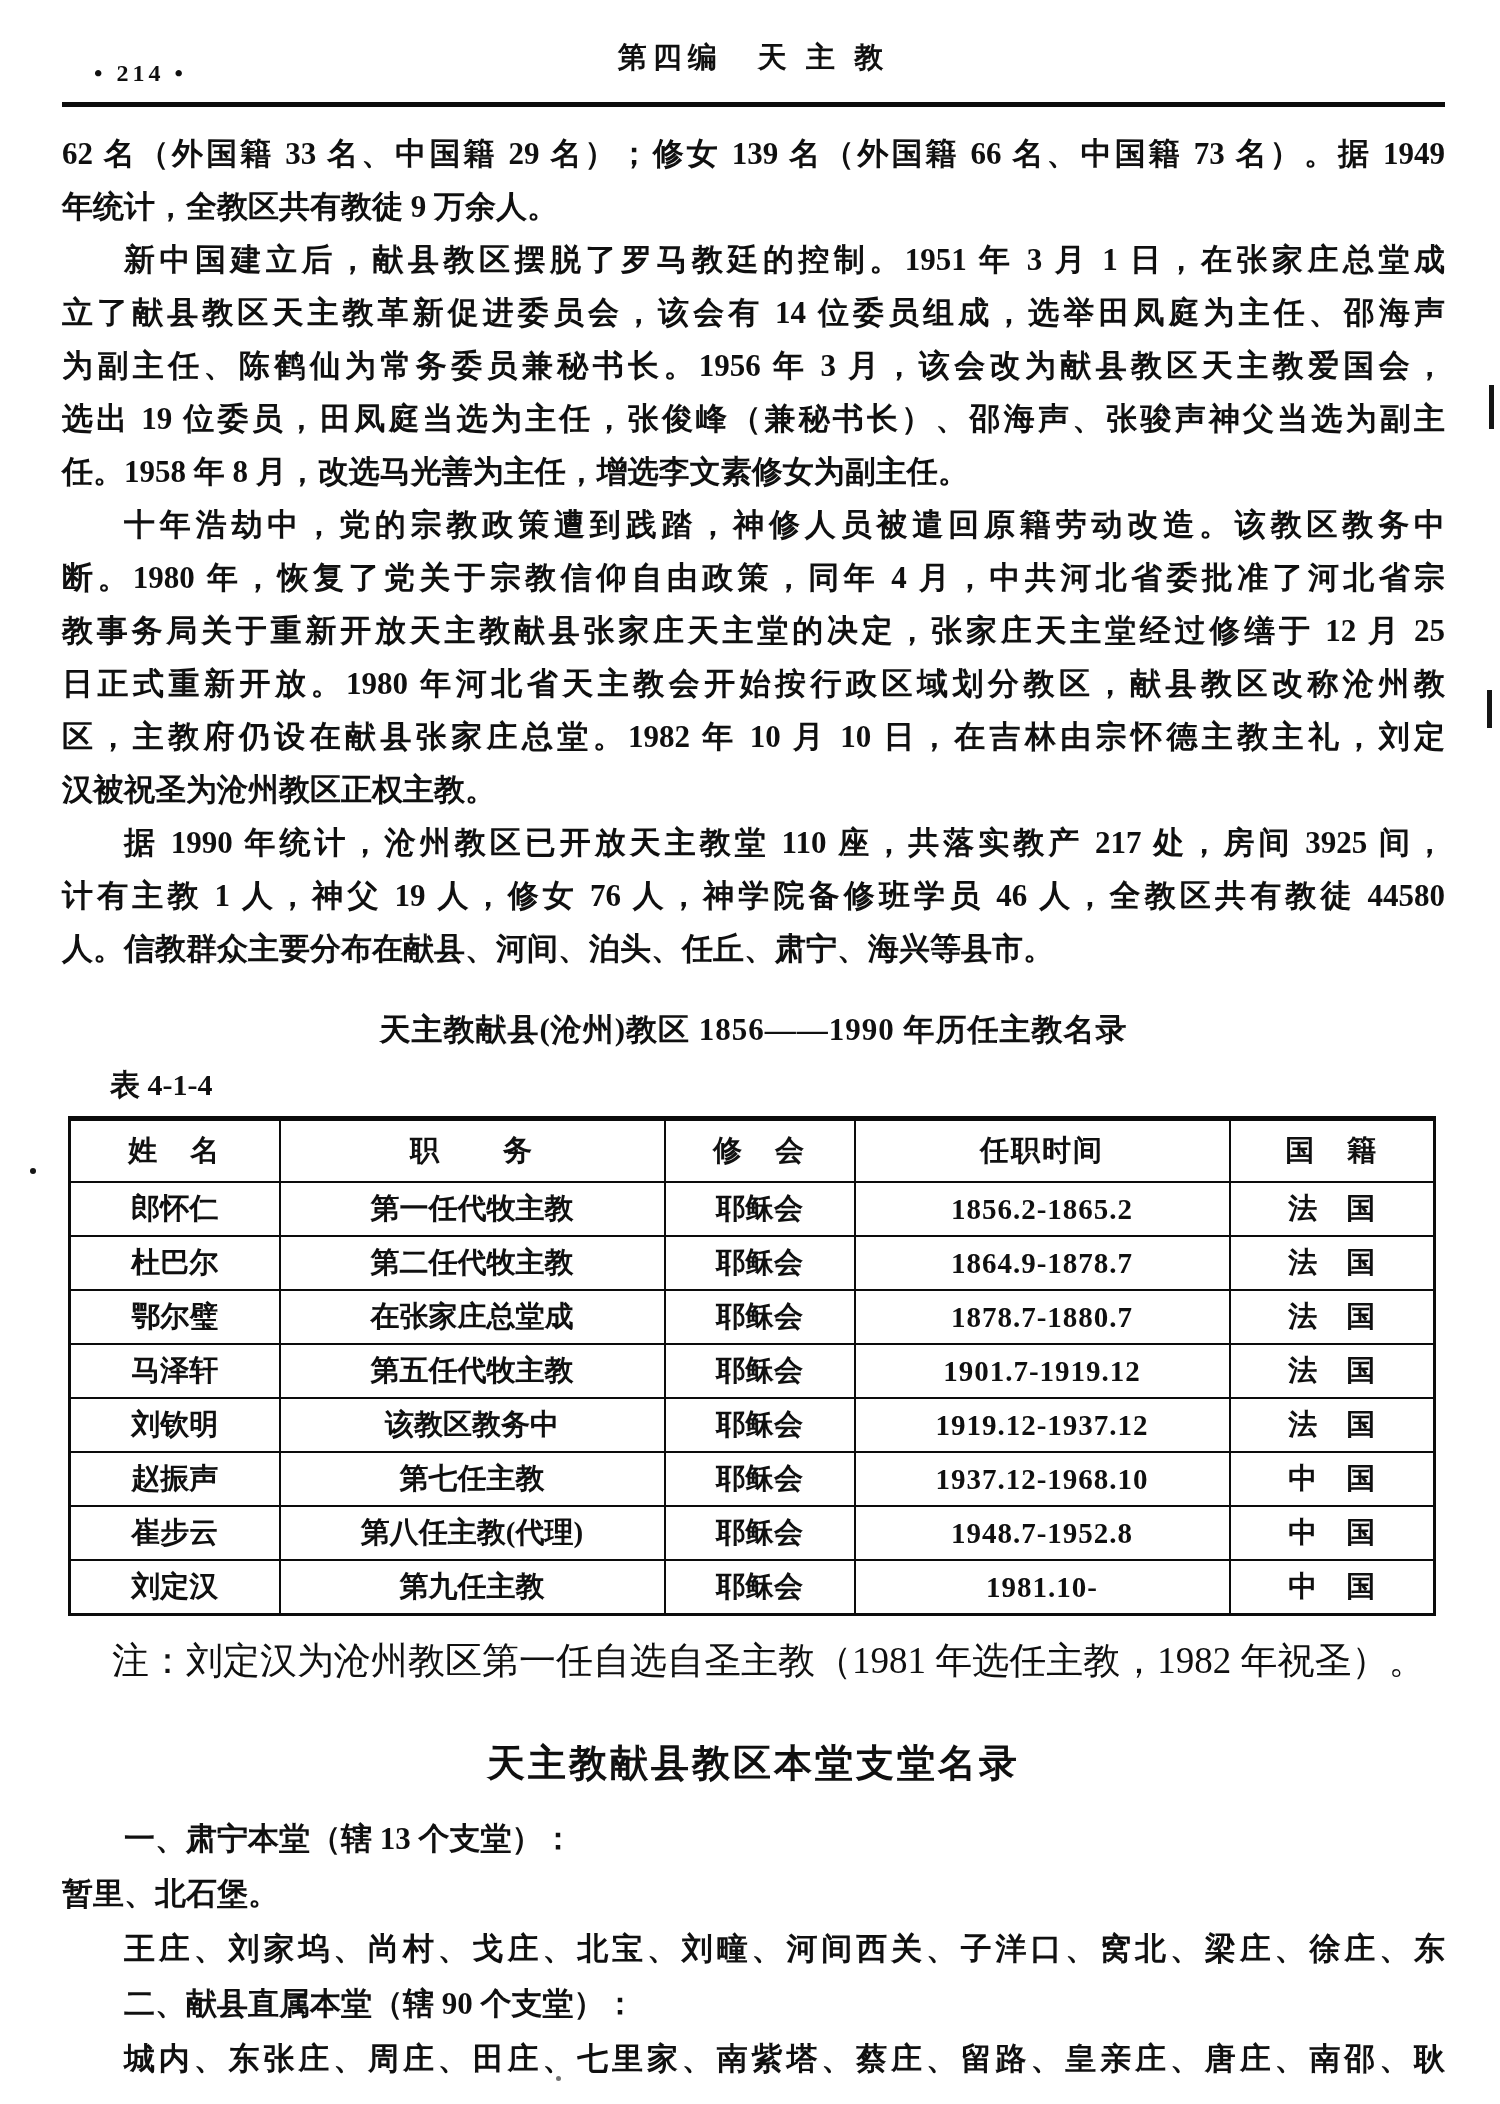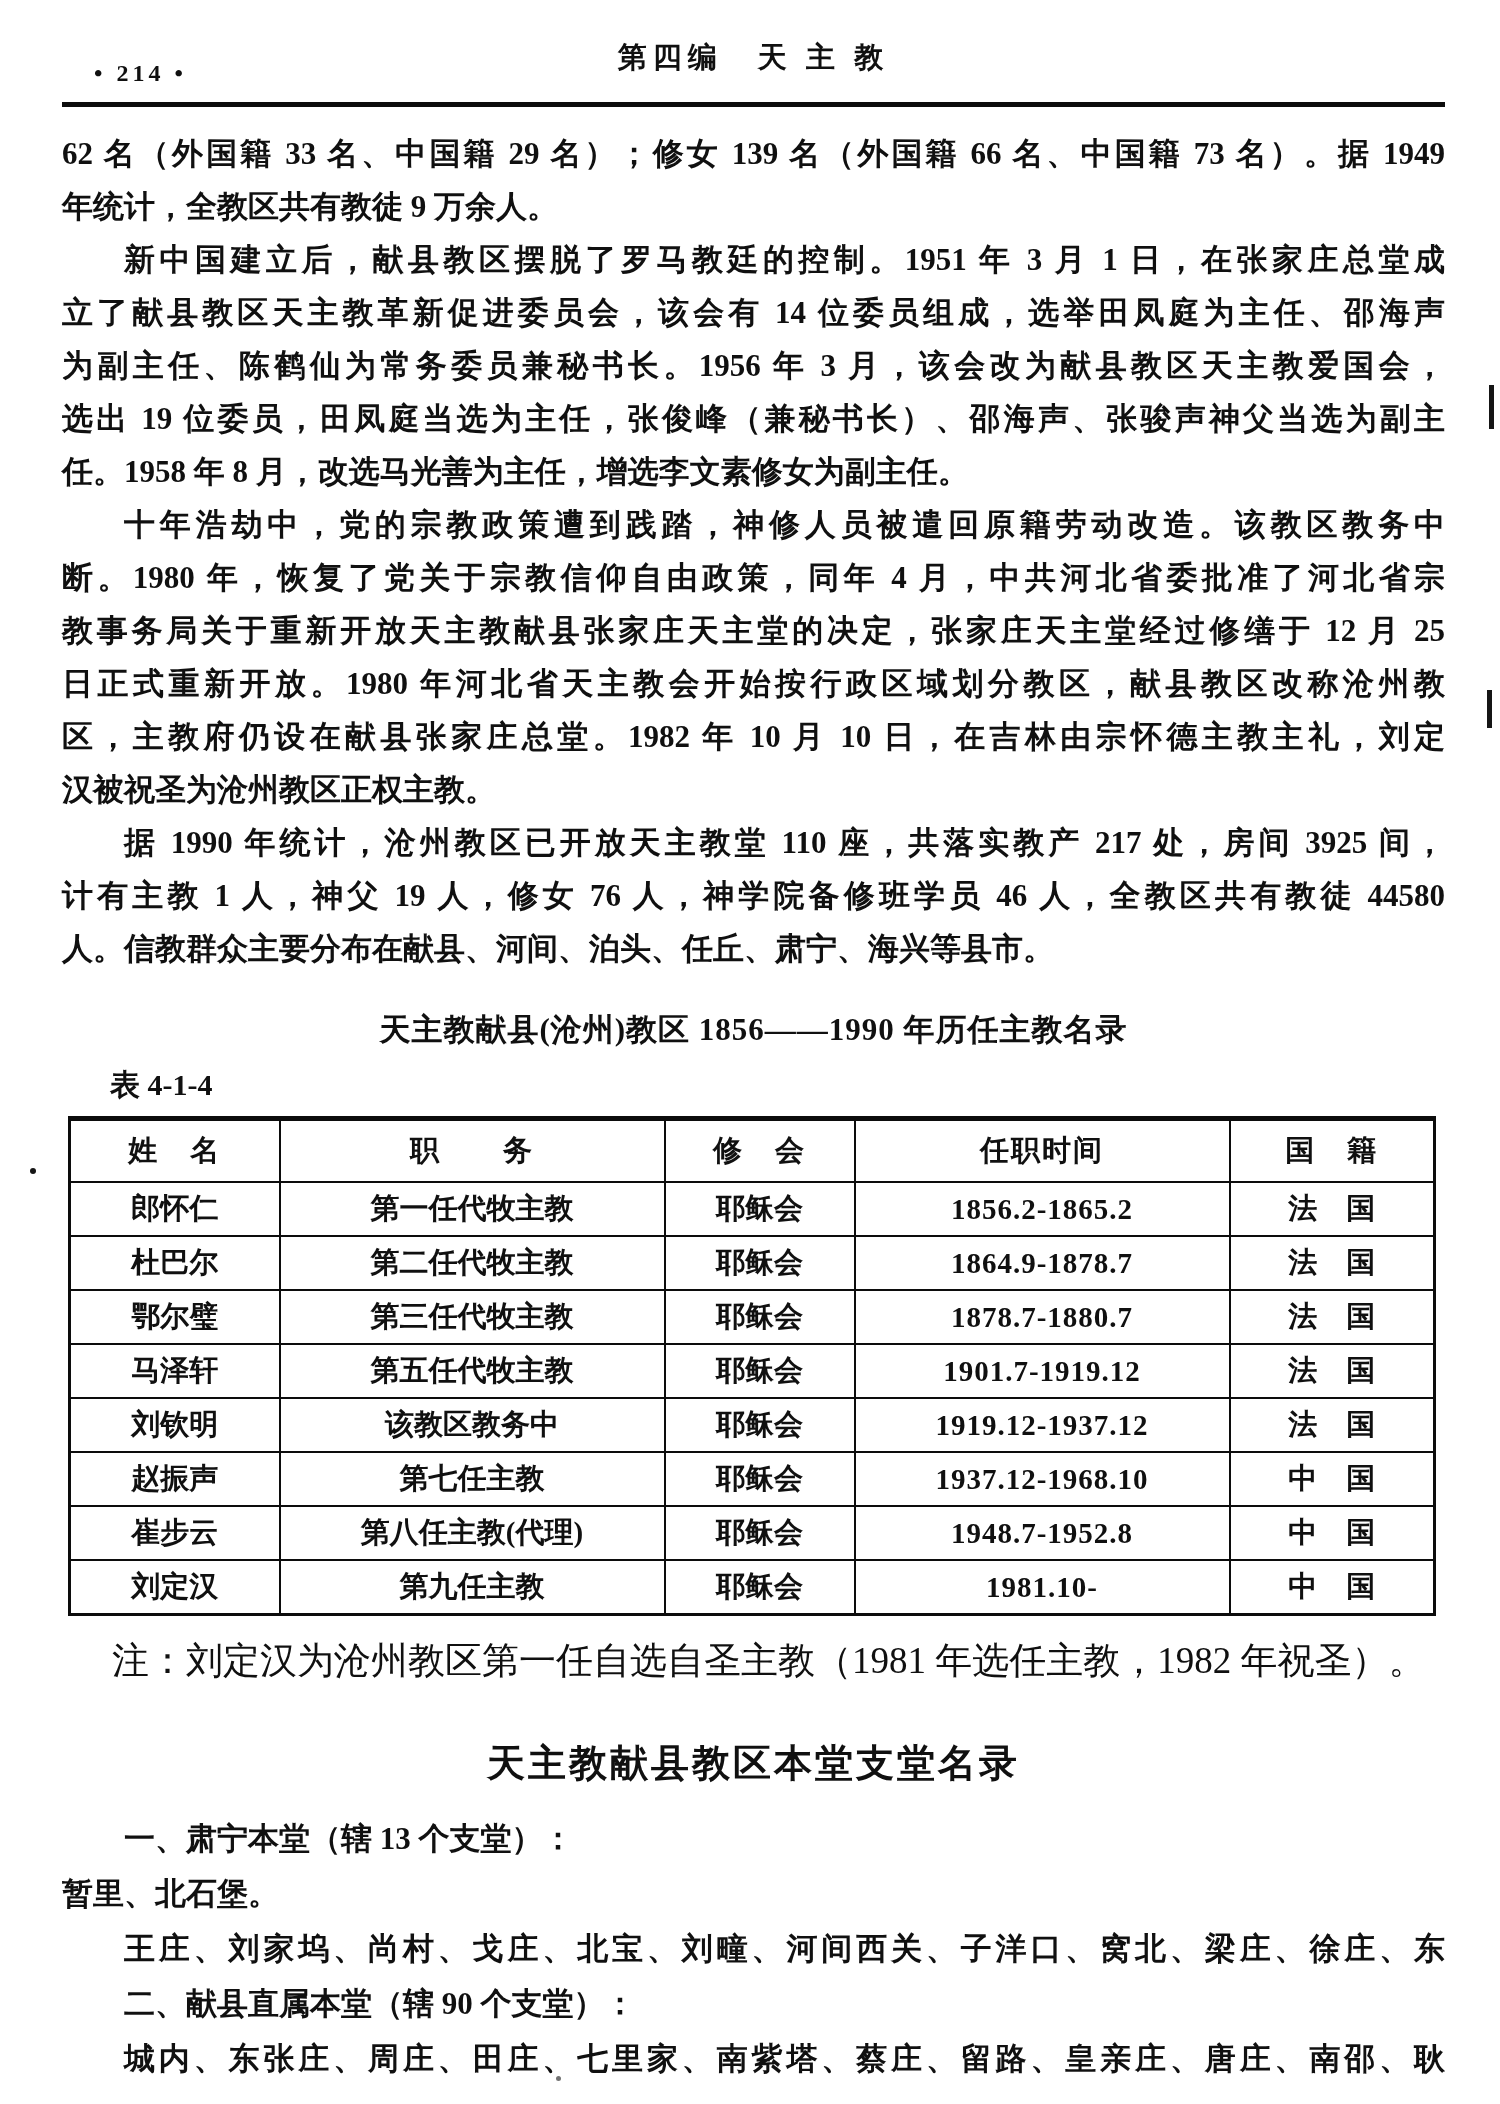--- a/index.html
+++ b/index.html
@@ -105,21 +105,21 @@
       </tr>
       <tr>
         <td>杜巴尔</td>
         <td class="duty">第二任代牧主教</td>
         <td>耶稣会</td>
         <td class="time">1864.9-1878.7</td>
         <td>法　国</td>
       </tr>
       <tr>
         <td>鄂尔璧</td>
-        <td class="duty">第三任代牧主教</td>
+        <td class="duty">在张家庄总堂成</td>
         <td>耶稣会</td>
         <td class="time">1878.7-1880.7</td>
         <td>法　国</td>
       </tr>
       <tr>
         <td>马泽轩</td>
         <td class="duty">第五任代牧主教</td>
         <td>耶稣会</td>
         <td class="time">1901.7-1919.12</td>
         <td>法　国</td>

